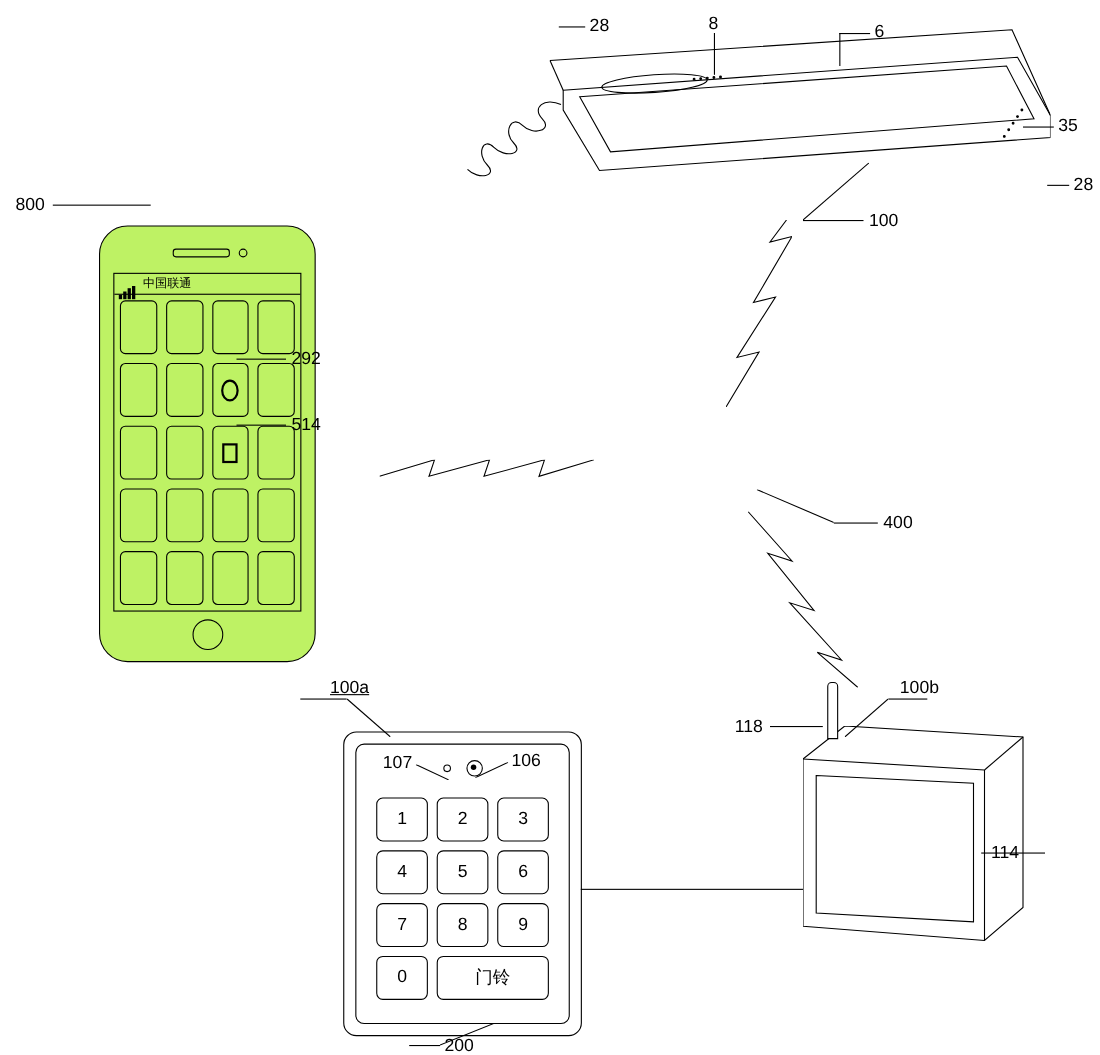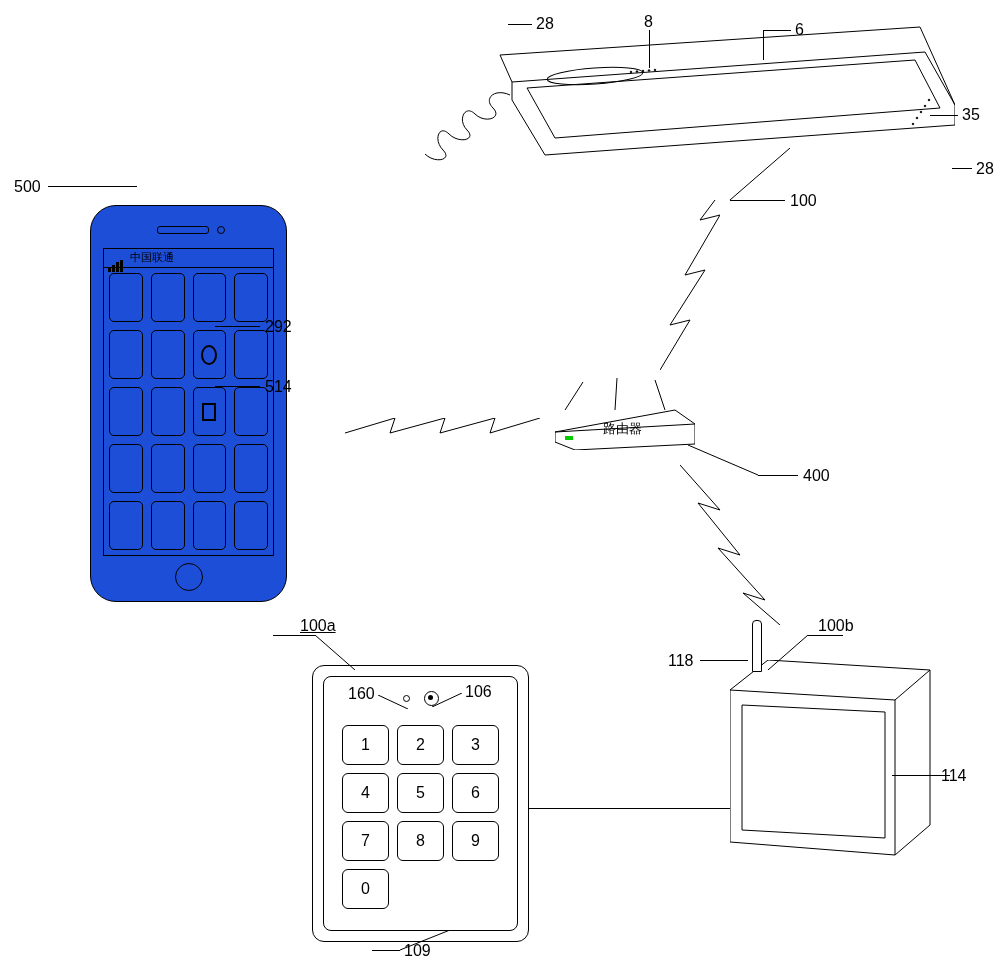--- a/index.html
+++ b/index.html
@@ -30,21 +30,21 @@
     white-space: nowrap;
   }
 
   
   .phone {
     position: absolute;
     left: 90px; top: 205px;
     width: 195px; height: 395px;
     border: 1px solid #000;
     border-radius: 26px;
-    background: #1d4ed8;
+    background: #bef264;
   }
   .phone-speaker {
     position: absolute;
     left: 66px; top: 20px;
     width: 50px; height: 6px;
     border: 1px solid #000;
     border-radius: 3px;
   }
   .phone-camera-dot {
     position: absolute;
@@ -270,21 +270,21 @@
         <div class="app-icon"></div>
         <div class="app-icon"></div>
         <div class="app-icon"></div>
         <div class="app-icon"></div>
       </div>
     </div>
     <div class="home-btn"></div>
   </div>
 
   <div class="lead lead-h" style="left:48px; top:186px; width:89px;"></div>
-  <div class="label" style="left:14px; top:178px;">500</div>
+  <div class="label" style="left:14px; top:178px;">800</div>
   <div class="lead lead-h" style="left:215px; top:326px; width:45px;"></div>
   <div class="label" style="left:265px; top:318px;">292</div>
   <div class="lead lead-h" style="left:215px; top:386px; width:45px;"></div>
   <div class="label" style="left:265px; top:378px;">514</div>
 
   <svg class="laptop" viewBox="0 0 540 230">
     <g stroke="#000" fill="none" stroke-width="1">
 
       <polyline points="85,45 505,17 540,95"></polyline>
 
@@ -331,33 +331,20 @@
 
   <div class="lead lead-h" style="left:952px; top:168px; width:20px;"></div>
   <div class="label" style="left:976px; top:160px;">28</div>
 
   <svg style="position:absolute; left:730px; top:148px; width:60px; height:52px;">
       <line x1="60" y1="0" x2="0" y2="52" stroke="#000"></line>
     </svg>
   <div class="lead lead-h" style="left:730px; top:200px; width:55px;"></div>
   <div class="label" style="left:790px; top:192px;">100</div>
 
-  <div class="router">
-    <svg width="140" height="80">
-      <g stroke="#000" fill="none" stroke-width="1">
-        <path d="M10,40 L28,12"></path>
-        <path d="M60,40 L62,8"></path>
-        <path d="M110,40 L100,10"></path>
-        <polygon points="0,62 120,40 140,54 140,74 20,80 0,72" fill="#fff"></polygon>
-        <line x1="0" y1="62" x2="140" y2="54"></line>
-      </g>
-    </svg>
-    <div class="router-led"></div>
-    <div class="router-text">路由器</div>
-  </div>
   <svg style="position:absolute; left:688px; top:445px; width:70px; height:40px;">
       <line x1="0" y1="0" x2="70" y2="30" stroke="#000"></line>
     </svg>
   <div class="lead lead-h" style="left:758px; top:475px; width:40px;"></div>
   <div class="label" style="left:803px; top:467px;">400</div>
 
   <svg class="zigzag" style="left:345px; top:418px; width:195px; height:30px;">
     <polyline points="0,15 50,0 45,15 100,0 95,15 150,0 145,15 195,0"></polyline>
   </svg>
   <svg class="zigzag" style="left:660px; top:200px; width:60px; height:170px;">
@@ -377,45 +364,46 @@
         <div class="kp-key">1</div>
         <div class="kp-key">2</div>
         <div class="kp-key">3</div>
         <div class="kp-key">4</div>
         <div class="kp-key">5</div>
         <div class="kp-key">6</div>
         <div class="kp-key">7</div>
         <div class="kp-key">8</div>
         <div class="kp-key">9</div>
         <div class="kp-key">0</div>
+        <div class="kp-key wide">门铃</div>
       </div>
     </div>
   </div>
 
   <svg style="position:absolute; left:315px; top:635px; width:40px; height:35px;">
       <line x1="40" y1="35" x2="0" y2="0" stroke="#000"></line>
     </svg>
   <div class="lead lead-h" style="left:273px; top:635px; width:42px;"></div>
   <div class="label" style="left:300px; top:617px;text-decoration:underline;">100a</div>
 
   <svg style="position:absolute; left:378px; top:695px; width:30px; height:14px;">
       <line x1="30" y1="14" x2="0" y2="0" stroke="#000"></line>
     </svg>
-  <div class="label" style="left:348px; top:685px;">160</div>
+  <div class="label" style="left:348px; top:685px;">107</div>
 
   <svg style="position:absolute; left:432px; top:693px; width:30px; height:14px;">
       <line x1="0" y1="14" x2="30" y2="0" stroke="#000"></line>
     </svg>
   <div class="label" style="left:465px; top:683px;">106</div>
 
   <svg style="position:absolute; left:400px; top:930px; width:50px; height:25px;">
       <line x1="50" y1="0" x2="0" y2="20" stroke="#000"></line>
     </svg>
   <div class="lead lead-h" style="left:372px; top:950px; width:28px;"></div>
-  <div class="label" style="left:404px; top:942px;">109</div>
+  <div class="label" style="left:404px; top:942px;">200</div>
 
   <div class="monitor-dev">
     <div class="antenna"></div>
     <svg width="210" height="200">
       <g stroke="#000" fill="none" stroke-width="1">
         <polygon points="0,30 38,0 200,10 200,165 165,195 0,182" fill="#fff"></polygon>
         <line x1="0" y1="30" x2="165" y2="40"></line>
         <line x1="165" y1="40" x2="200" y2="10"></line>
         <line x1="165" y1="40" x2="165" y2="195"></line>
 
@@ -427,17 +415,17 @@
   <svg style="position:absolute; left:768px; top:635px; width:40px; height:35px;">
       <line x1="0" y1="35" x2="40" y2="0" stroke="#000"></line>
     </svg>
   <div class="lead lead-h" style="left:808px; top:635px; width:35px;"></div>
   <div class="label" style="left:818px; top:617px;">100b</div>
 
   <div class="lead lead-h" style="left:700px; top:660px; width:48px;"></div>
   <div class="label" style="left:668px; top:652px;">118</div>
 
   <div class="lead lead-h" style="left:892px; top:775px; width:58px;"></div>
-  <div class="label" style="left:941px; top:767px;text-align:center;">114</div>
+  <div class="label" style="left:901px; top:767px;text-align:center;">114</div>
 
   <div class="lead lead-h" style="left:528px; top:808px; width:202px;"></div>
 
 </div>
 
 </body></html>

